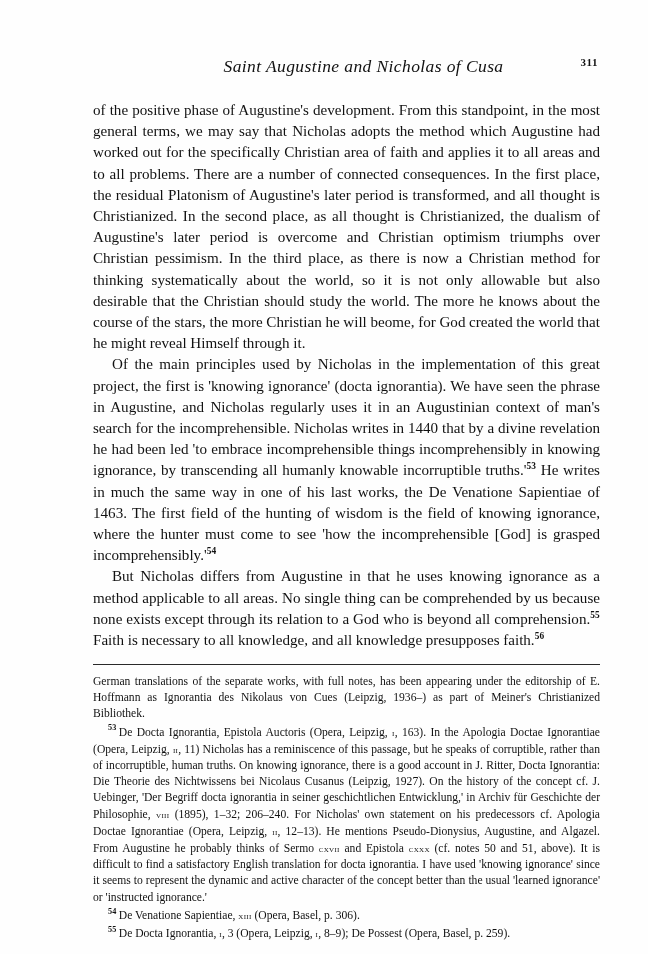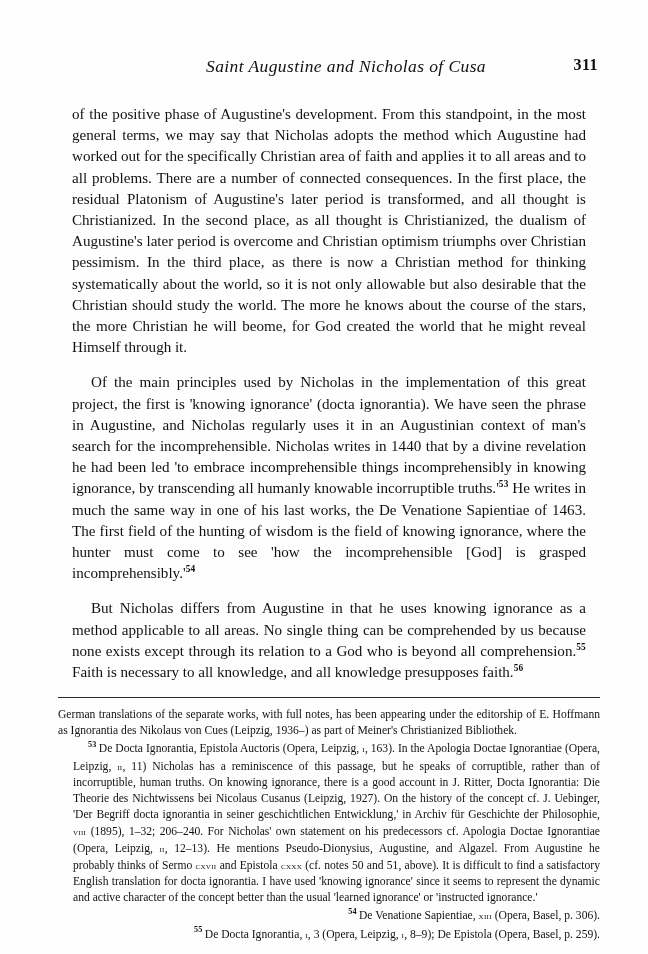--- a/index.html
+++ b/index.html
@@ -12,21 +12,21 @@
     height: 954px;
     font-family: "Liberation Serif", "DejaVu Serif", serif;
     color: #111111;
     -webkit-font-smoothing: antialiased;
   }
   .page {
     position: relative;
     width: 648px;
     height: 954px;
     box-sizing: border-box;
-    padding: 56px 48px 28px 58px;
+    padding: 56px 48px 28px 93px;
     background: #fefefe;
   }
 
   
   .runhead {
     position: relative;
     height: 34px;
     margin-bottom: 10px;
   }
   .runhead-title {
@@ -37,31 +37,31 @@
     text-align: center;
     font-style: italic;
     font-size: 17.5px;
     letter-spacing: 0.4px;
     padding-left: 34px;
   }
   .runhead-folio {
     position: absolute;
     right: 2px;
     top: 0;
-    font-size: 16px;
+    font-size: 11px;
     font-weight: 600;
     letter-spacing: 0.5px;
   }
 
   
   .body-col {
     width: 100%;
   }
   p.para {
-    margin: 14px;
+    margin: 0;
     font-size: 15.1px;
     line-height: 21.2px;
     text-align: justify;
     text-justify: inter-word;
     hyphens: manual;
     word-spacing: -0.1px;
   }
   p.para + p.para {
     text-indent: 19px;
   }
@@ -89,36 +89,35 @@
     text-align: justify;
   }
   .fnote {
     margin: 0 0 1px 0;
   }
   .fnote.cont {
     text-indent: 0;
   }
   .fnote.numbered {
     text-indent: 15px;
-    margin-left: 15px;
   }
   .fnote .marker {
     font-size: 8.2px;
     line-height: 0;
     vertical-align: 0.62em;
     font-weight: 600;
     margin-right: 2.2px;
     letter-spacing: 0.2px;
   }
   .sc {
     font-variant: small-caps;
     font-size: 0.92em;
     letter-spacing: 0.3px;
   }
-  .fnote.short { text-align: right; }
+  .fnote.short { text-align: left; }
 </style>
 </head>
 <body>
 
 <div class="page">
 
   <div class="runhead">
     <div class="runhead-title">Saint Augustine and Nicholas of Cusa</div>
     <div class="runhead-folio">311</div>
   </div>
@@ -128,16 +127,16 @@
       <p class="para">Of the main principles used by Nicholas in the implementation of this great project, the first is 'knowing ignorance' (<span class="it">docta ignorantia</span>). We have seen the phrase in Augustine, and Nicholas regularly uses it in an Augustinian context of man's search for the incomprehensible. Nicholas writes in 1440 that by a divine revelation he had been led 'to embrace incomprehensible things incomprehensibly in knowing ignorance, by transcending all humanly knowable incorruptible truths.'<sup class="fn">53</sup> He writes in much the same way in one of his last works, the <span class="it">De Venatione Sapientiae</span> of 1463. The first field of the hunting of wisdom is the field of knowing ignorance, where the hunter must come to see 'how the incomprehensible [God] is grasped incomprehensibly.'<sup class="fn">54</sup></p>
       <p class="para">But Nicholas differs from Augustine in that he uses knowing ignorance as a method applicable to all areas. No single thing can be comprehended by us because none exists except through its relation to a God who is beyond all comprehension.<sup class="fn">55</sup> Faith is necessary to all knowledge, and all knowledge presupposes faith.<sup class="fn">56</sup></p>
     </div>
 
   <hr class="fn-rule">
 
   <div class="footnotes" id="footnotes">
       <p class="fnote cont">German translations of the separate works, with full notes, has been appearing under the editorship of E. Hoffmann as <span class="it">Ignorantia des Nikolaus von Cues</span> (Leipzig, 1936–) as part of Meiner's <span class="it">Christianized Bibliothek</span>.</p>
       <p class="fnote numbered"><span class="marker">53</span><span class="it">De Docta Ignorantia</span>, Epistola Auctoris (<span class="it">Opera</span>, Leipzig, <span class="sc">i</span>, 163). In the <span class="it">Apologia Doctae Ignorantiae</span> (<span class="it">Opera</span>, Leipzig, <span class="sc">ii</span>, 11) Nicholas has a reminiscence of this passage, but he speaks of corruptible, rather than of incorruptible, human truths. On knowing ignorance, there is a good account in J. Ritter, <span class="it">Docta Ignorantia: Die Theorie des Nichtwissens bei Nicolaus Cusanus</span> (Leipzig, 1927). On the history of the concept cf. J. Uebinger, 'Der Begriff docta ignorantia in seiner geschichtlichen Entwicklung,' in <span class="it">Archiv für Geschichte der Philosophie</span>, <span class="sc">viii</span> (1895), 1–32; 206–240. For Nicholas' own statement on his predecessors cf. <span class="it">Apologia Doctae Ignorantiae</span> (<span class="it">Opera</span>, Leipzig, <span class="sc">ii</span>, 12–13). He mentions Pseudo-Dionysius, Augustine, and Algazel. From Augustine he probably thinks of <span class="it">Sermo</span> <span class="sc">cxvii</span> and <span class="it">Epistola</span> <span class="sc">cxxx</span> (cf. notes 50 and 51, above). It is difficult to find a satisfactory English translation for <span class="it">docta ignorantia</span>. I have used 'knowing ignorance' since it seems to represent the dynamic and active character of the concept better than the usual 'learned ignorance' or 'instructed ignorance.'</p>
       <p class="fnote numbered short"><span class="marker">54</span><span class="it">De Venatione Sapientiae</span>, <span class="sc">xiii</span> (<span class="it">Opera</span>, Basel, p. 306).</p>
-      <p class="fnote numbered short"><span class="marker">55</span><span class="it">De Docta Ignorantia</span>, <span class="sc">i</span>, 3 (<span class="it">Opera</span>, Leipzig, <span class="sc">i</span>, 8–9); <span class="it">De Epistola</span> (<span class="it">Opera</span>, Basel, p. 259).</p>
+      <p class="fnote numbered short"><span class="marker">55</span><span class="it">De Docta Ignorantia</span>, <span class="sc">i</span>, 3 (<span class="it">Opera</span>, Leipzig, <span class="sc">i</span>, 8–9); <span class="it">De Possest</span> (<span class="it">Opera</span>, Basel, p. 259).</p>
     </div>
 
 </div>
 
 </body></html>

